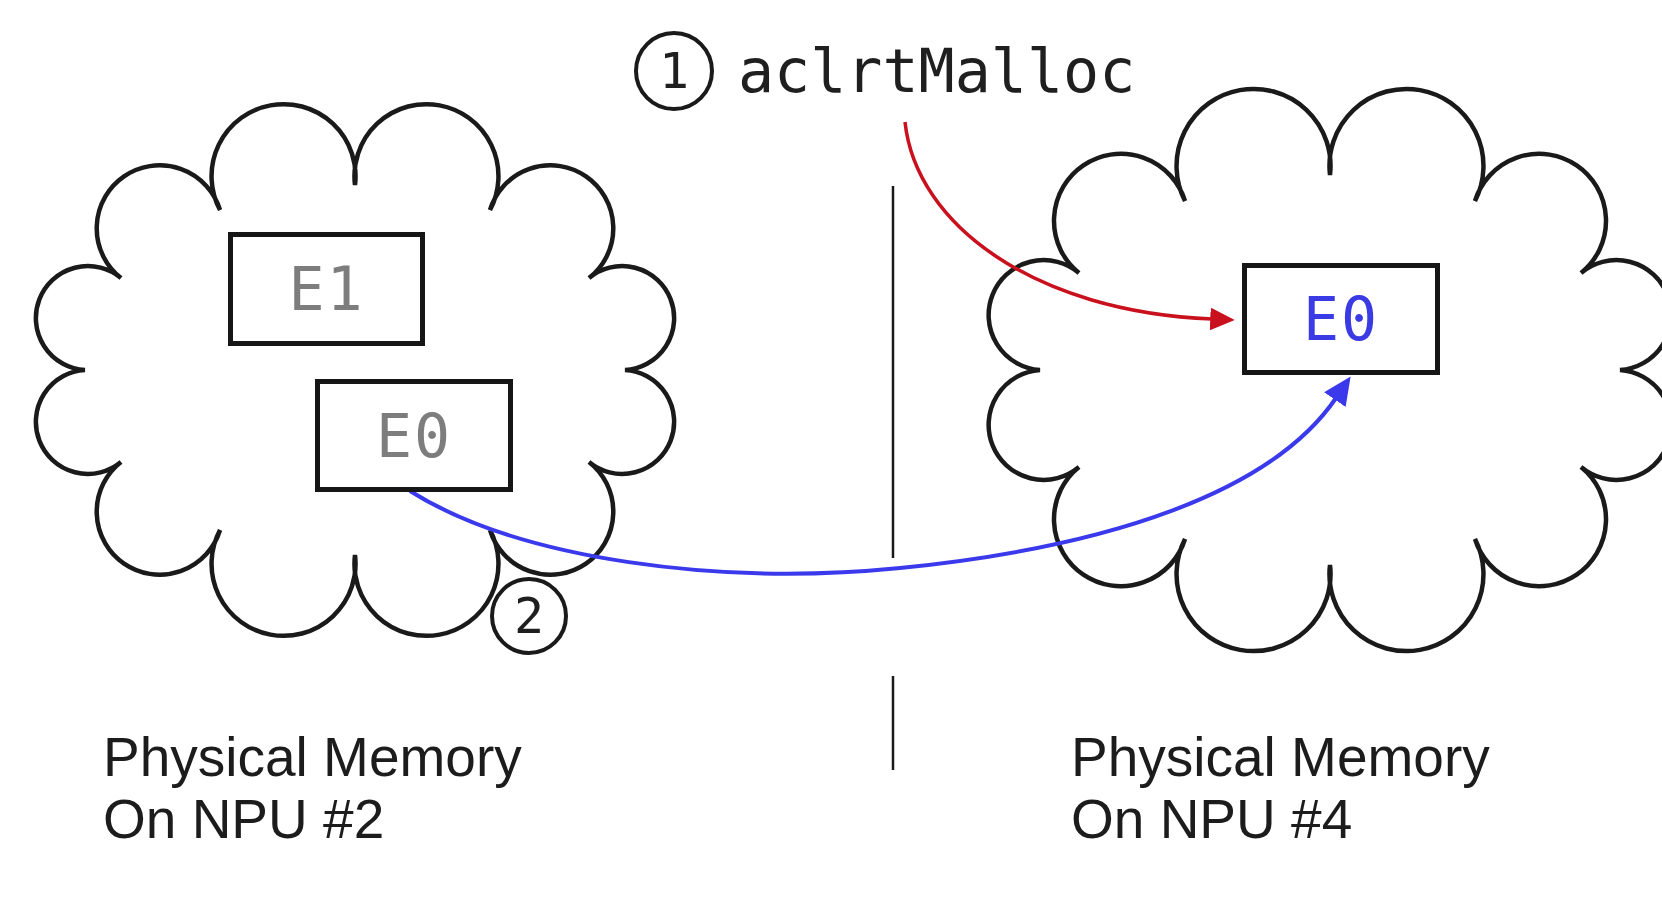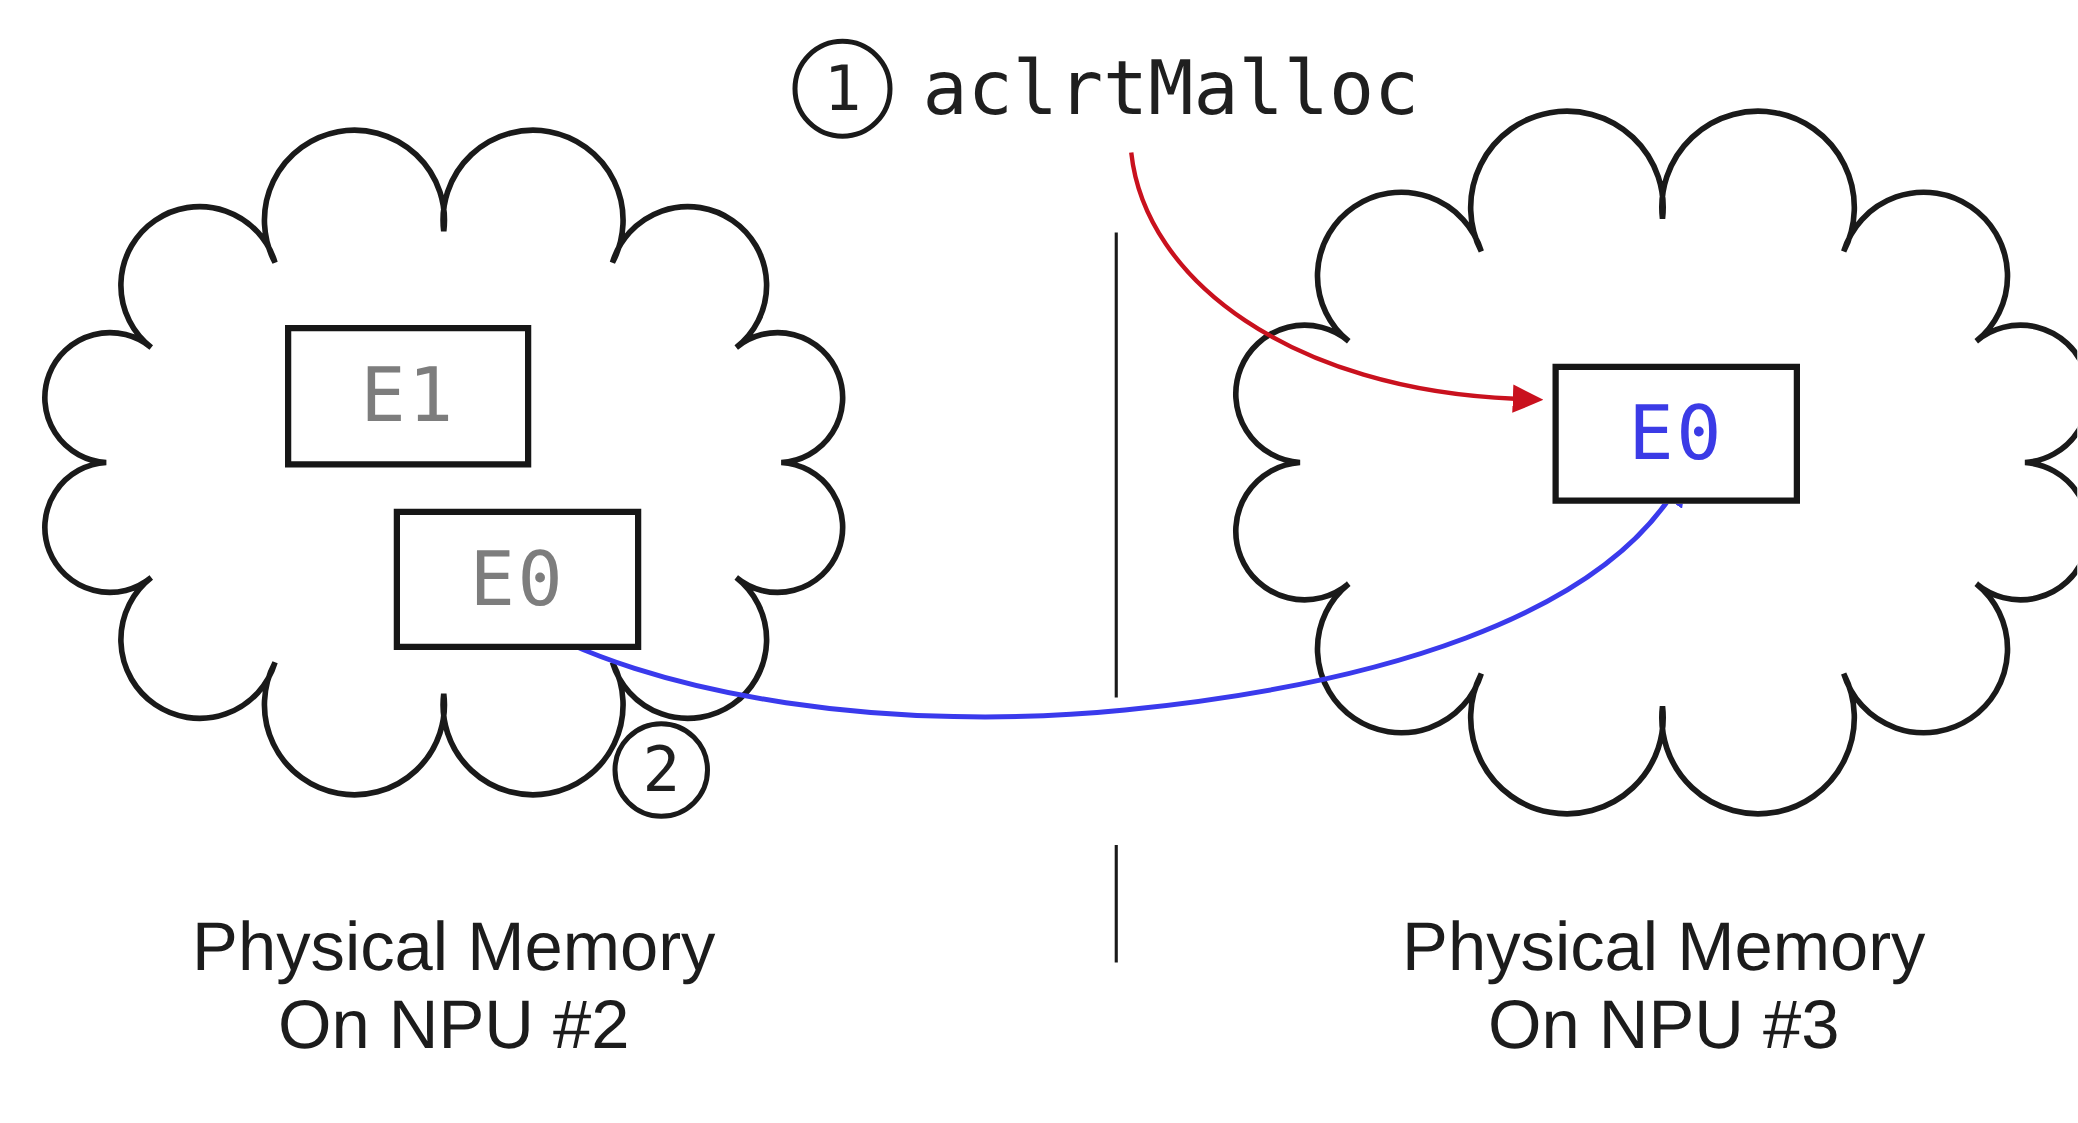--- a/index.html
+++ b/index.html
@@ -11,21 +11,21 @@
     font-family:"DejaVu Sans Mono", monospace;
   }
   .layer{position:absolute;left:0;top:0;}
 
   
   .mem-box{
     position:absolute;
     box-sizing:border-box;
     background:#ffffff;
     border:5px solid #161616;
-    display:flex;align-items:center;justify-content:center;margin-top:28px;
+    display:flex;align-items:center;justify-content:center;
   }
   .mem-box span{
     font-family:"DejaVu Sans Mono", monospace;
     font-size:60px;
     letter-spacing:2px;
   }
   .gray-label span{color:#7d7d7d;}
   .blue-label span{color:#3b3be6;}
 
   
@@ -48,21 +48,21 @@
     white-space:nowrap;
     text-align:center;
   }
   #step1 .num-circle{width:80px;height:80px;}
   #step2 .num-circle{width:78px;height:78px;}
 
   
   .caption{
     position:absolute;
     width:520px;top:726px;
-    text-align:center;
+    text-align:left;
     font-family:"Liberation Sans", sans-serif;
     font-size:55px;line-height:62px;
     color:#1c1c1c;
     white-space:nowrap;
   }
   #caption-left{left:103px;}
   #caption-right{left:1071px;}
 </style>
 </head>
 <body>
@@ -138,16 +138,16 @@
       <span>2</span>
     </div>
   </div>
 
   <div class="caption" id="caption-left">
     <div>Physical Memory</div>
     <div>On NPU #2</div>
   </div>
   <div class="caption" id="caption-right">
     <div>Physical Memory</div>
-    <div>On NPU #3</div>
+    <div>On NPU #4</div>
   </div>
 
 </div>
 
 </body></html>

